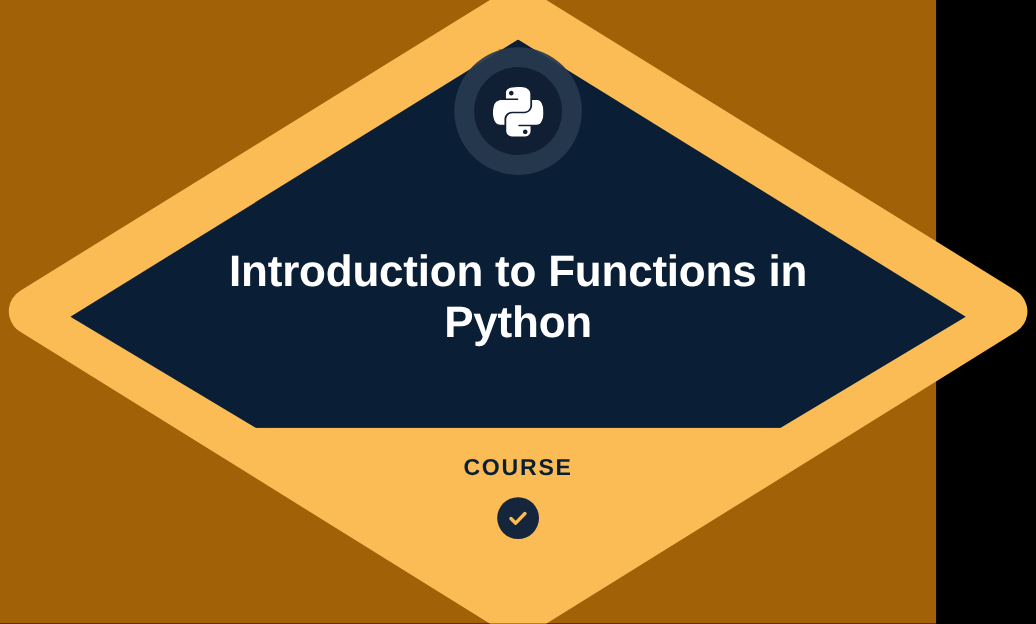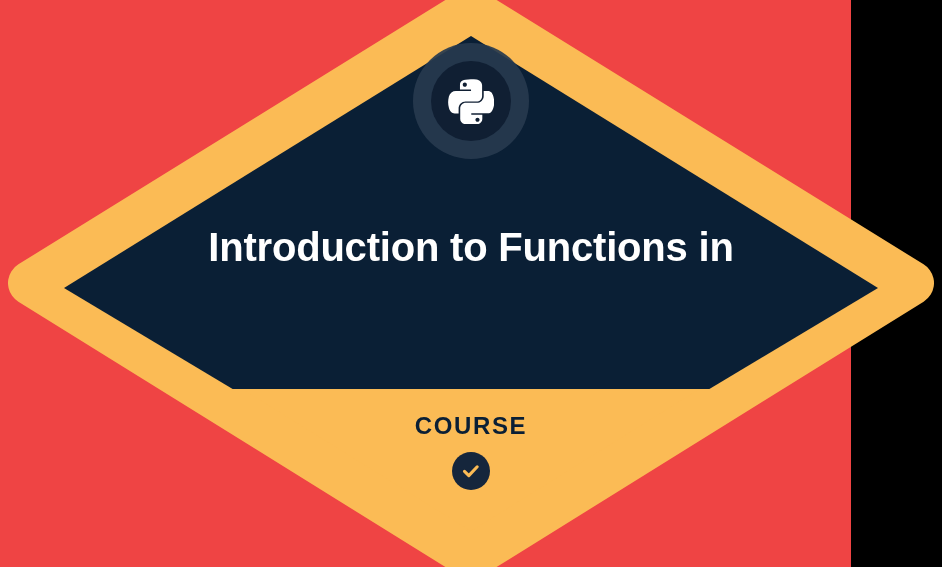--- a/index.html
+++ b/index.html
@@ -12,21 +12,21 @@
     width: 942px;
     height: 567px;
     overflow: hidden;
     font-family: "Liberation Sans", sans-serif;
   }
 
   .badge-canvas {
     position: relative;
     width: 851px;
     height: 567px;
-    background: #ef4444;
+    background: #a16207;
   }
 
   .badge-svg {
     position: absolute;
     top: 0;
     left: 0;
     width: 942px;
     height: 567px;
     display: block;
   }
@@ -94,21 +94,21 @@
   .badge-footer {
     position: absolute;
     left: 50%;
     top: 408px;
     transform: translateX(-50%);
     width: 420px;
     text-align: center;
   }
   .status-text {
     color: #0a1f35;
-    font-size: 24px;
+    font-size: 21px;
     font-weight: bold;
     line-height: 35px;
     letter-spacing: 1.6px;
     text-transform: uppercase;
   }
   .check-badge {
     margin: 9px auto 0;
     width: 38px;
     height: 38px;
     border-radius: 50%;
@@ -147,20 +147,21 @@
       <div class="ring-outer"></div>
       <div class="ring-inner"></div>
       <svg class="python-glyph" viewBox="0 0 128 128">
         <path fill="#ffffff" d="M63.4 3.3c-5.3 0-10.3.5-14.7 1.3-13 2.3-15.4 7.1-15.4 16v11.7h30.8v3.9H21.8c-9 0-16.8 5.4-19.3 15.6-2.8 11.7-2.9 19 0 31.2 2.2 9.1 7.5 15.6 16.4 15.6h10.6V84.6c0-10.1 8.8-19.1 19.3-19.1h30.7c8.6 0 15.4-7.1 15.4-15.7V20.6c0-8.4-7.1-14.7-15.4-16.1-5.3-.9-10.8-1.3-16.1-1.2zM46.8 12.7c3.2 0 5.8 2.6 5.8 5.9 0 3.2-2.6 5.8-5.8 5.8-3.2 0-5.8-2.6-5.8-5.8 0-3.3 2.6-5.9 5.8-5.9z"></path>
         <path fill="#ffffff" d="M99.4 36.2v13.6c0 10.5-8.9 19.4-19.3 19.4H49.4c-8.4 0-15.4 7.2-15.4 15.7v29.2c0 8.4 7.3 13.3 15.4 15.7 9.8 2.9 19.2 3.4 30.7 0 7.8-2.2 15.4-6.8 15.4-15.7V102.3H64.8v-3.9h46.1c9 0 12.3-6.2 15.4-15.6 3.2-9.7 3.1-19 0-31.2-2.2-8.9-6.4-15.6-15.4-15.6H99.4zm-17.3 74.1c3.2 0 5.8 2.6 5.8 5.8 0 3.3-2.6 5.9-5.8 5.9-3.2 0-5.8-2.6-5.8-5.9 0-3.2 2.6-5.8 5.8-5.8z"></path>
       </svg>
     </div>
 
     <div class="badge-title">
       <span>Introduction to Functions in</span><br>
+      <span>Python</span>
     </div>
 
     <div class="badge-footer">
       <div class="status-text">COURSE</div>
       <div class="check-badge">
         <svg width="24" height="24" viewBox="0 0 24 24" aria-hidden="true">
           <path d="M5.5 12.4 L9.8 16.6 L18.2 7.8" fill="none" stroke="#fbbb55" stroke-width="3.1" stroke-linecap="round" stroke-linejoin="round"></path>
         </svg>
       </div>
     </div>

